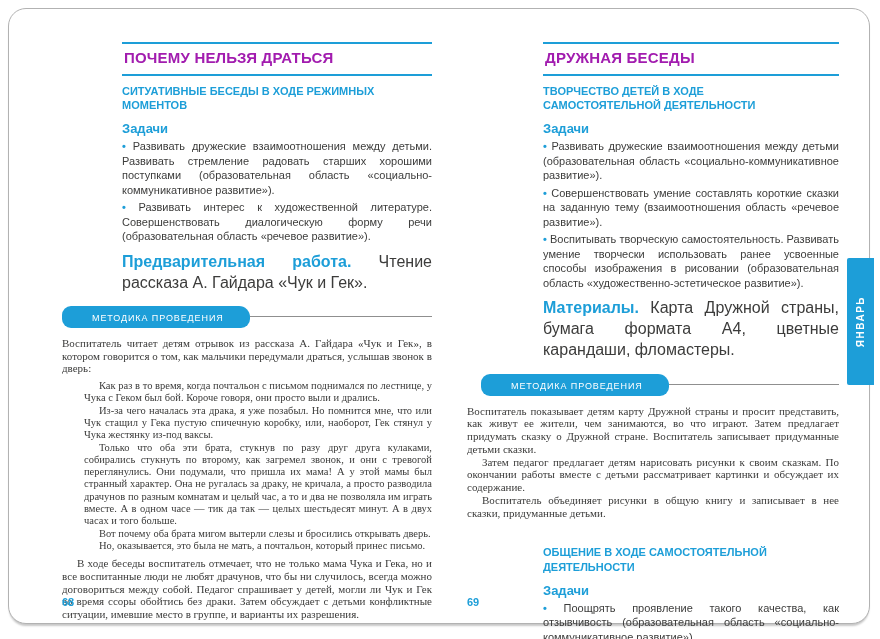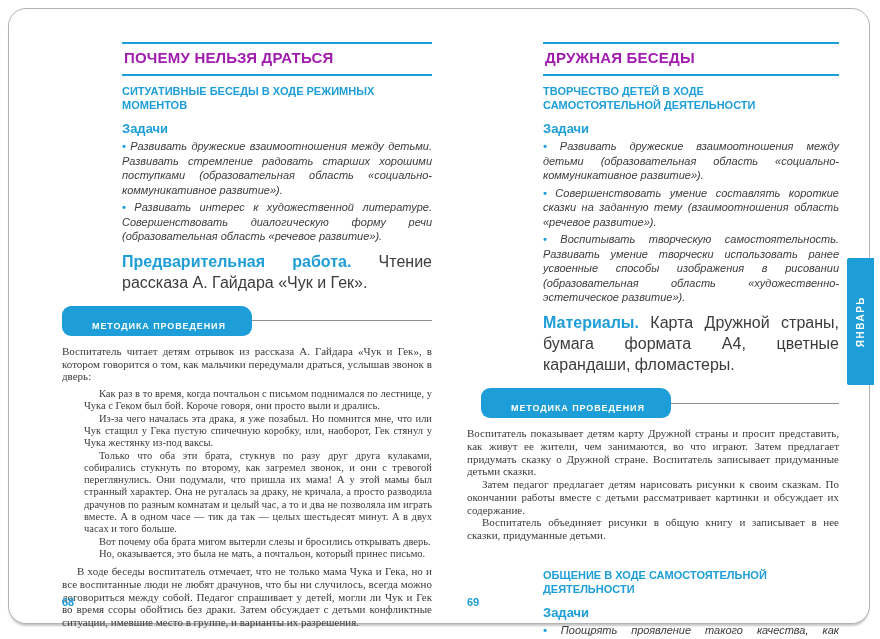--- a/index.html
+++ b/index.html
@@ -19,30 +19,30 @@
   .page-left{left:62px;width:370px;}
   .page-right{left:467px;width:372px;}
   .head-col{margin-left:60px;}
   .page-right .head-col{margin-left:76px;}
   .title-wrap{border-top:2px solid var(--rule);border-bottom:2px solid var(--rule);
     padding:6px 2px 7px 2px;}
   .sec-title{font-size:15px;font-weight:700;letter-spacing:.2px;color:#a21caf;line-height:1.1;}
   .subtitle{margin-top:8px;color:var(--accent);font-weight:700;font-size:11px;line-height:1.3;}
   .subtitle span{display:block;}
   .tasks-label{margin-top:9px;color:var(--accent);font-weight:700;font-size:13px;}
-  ul.tasks{list-style:none;margin-top:3px;font-style:italic;}
+  ul.tasks{list-style:none;margin-top:3px;}
   ul.tasks li{font-size:11px;line-height:1.32;text-align:justify;margin-top:3px;
     hyphens:auto;-webkit-hyphens:auto;}
   ul.tasks li::before{content:"\2022\00a0";color:var(--accent);font-weight:700;}
   p.kv{margin-top:7px;font-size:16px;line-height:1.32;text-align:justify;hyphens:auto;}
   .kv-label{color:var(--accent);font-weight:700;}
   
   .method-row{display:flex;align-items:center;margin-top:13px;}
-  .badge{background:var(--accent);color:#ffffff;font-size:9px;font-weight:700;
-    letter-spacing:.9px;padding:15px 26px 5px 30px;border-radius:9px 11px 9px 9px;
+  .badge{background:var(--accent);color:#ffffff;font-size:9px;font-weight:400;
+    letter-spacing:.9px;padding:7px 26px 5px 30px;border-radius:9px 11px 9px 9px;
     white-space:nowrap;}
   .method-line{flex:1;height:1px;background:#8f8f8f;}
   
   .narrative{margin-top:9px;font-family:"Liberation Serif","DejaVu Serif",serif;
     color:#3b3b3a;}
   .narrative p{font-size:11px;line-height:1.16;text-align:justify;
     hyphens:auto;-webkit-hyphens:auto;}
   .narrative p.indent{text-indent:15px;}
   .quote{margin:5px 0 5px 22px;}
   .quote p{font-size:10.5px;line-height:1.17;text-indent:15px;}

